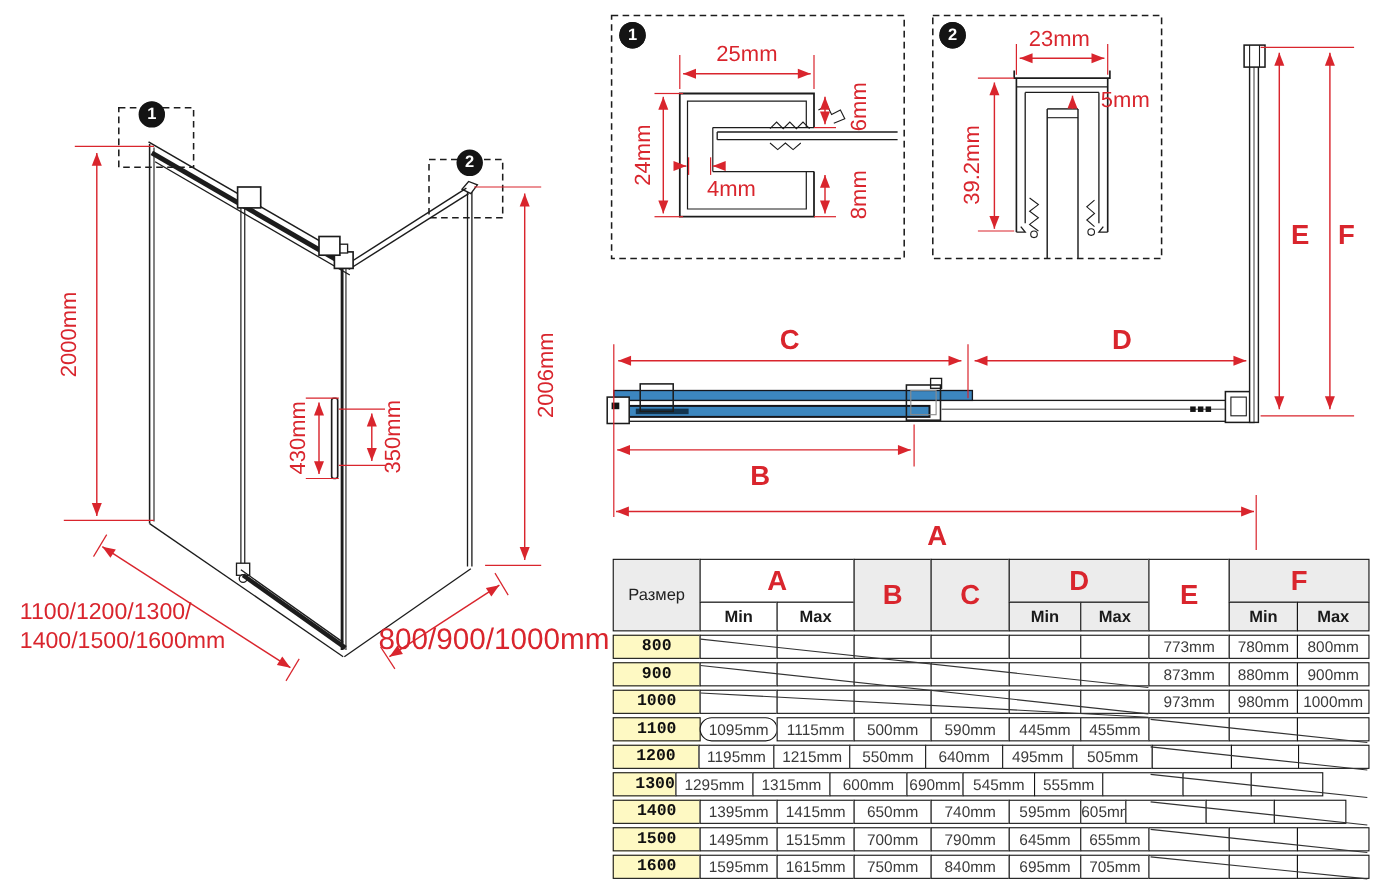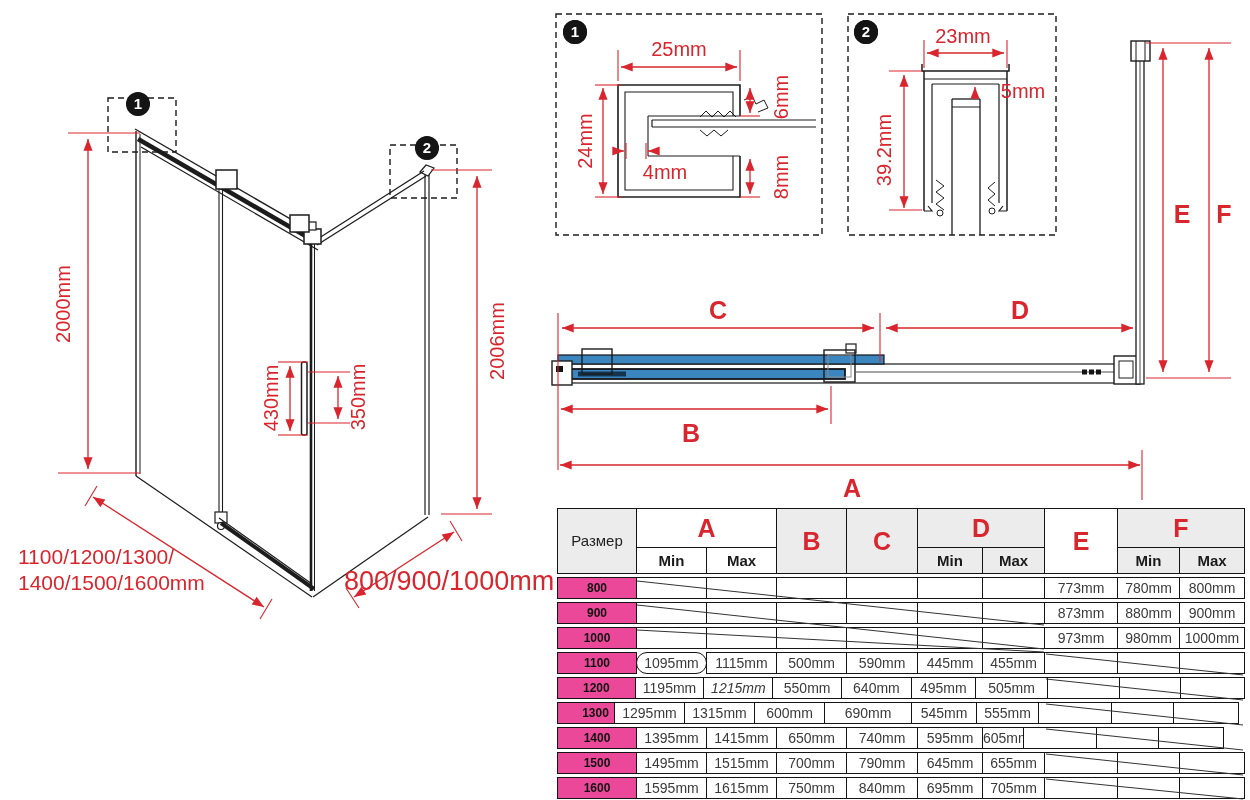--- a/index.html
+++ b/index.html
@@ -17,21 +17,21 @@
   .hwrap{position:relative;height:66px;}
   .hc{position:absolute;box-sizing:border-box;border:1px solid #141414;text-align:center;background:#fff;}
   .hletter{color:#d9252d;font-size:25px;font-weight:bold;}
   .hmm{font-size:15px;font-weight:bold;color:#1a1a1a;line-height:25px;}
   .gray{background:#ececec;}
   .tbody{position:relative;}
   .trow{display:flex;margin-top:3px;height:22px;}
   .tcell{box-sizing:border-box;border:1px solid #141414;margin-left:-1px;height:22px;line-height:20px;
          text-align:center;font-size:14px;color:#3a3a3a;background:#fff;overflow:hidden;}
   .tcell:first-child{margin-left:0;}
-  .tsize{background:#ec4899;font-weight:bold;color:#111;font-size:12px;}
+  .tsize{background:#fef9c3;font-weight:bold;color:#111;font-size:15px;font-family:Liberation Mono, monospace;}
 </style>
 </head>
 <body>
 
 <div id="page">
 
   <svg id="art" width="1250" height="800" viewBox="0 0 1250 800">
     <defs>
       <marker id="ar" viewBox="0 0 10 8" refX="9.5" refY="4" markerWidth="10" markerHeight="8" orient="auto-start-reverse">
         <path d="M0.5,0.5 L9.5,4 L0.5,7.5 Z" fill="#d9252d"></path>
@@ -309,35 +309,35 @@
           <div class="tcell" style="width: 72px;">590mm</div>
           <div class="tcell" style="width: 66px;">445mm</div>
           <div class="tcell" style="width: 63px;">455mm</div>
           <div class="tcell" style="width: 74px;"></div>
           <div class="tcell" style="width: 63px;"></div>
           <div class="tcell" style="width: 66px;"></div>
         </div>
         <div class="trow">
           <div class="tcell tsize" style="width: 80px;">1200</div>
           <div class="tcell" style="width: 71px;">1195mm</div>
-          <div class="tcell" style="width: 71px; font-style: italic;">1215mm</div>
+          <div class="tcell" style="width: 71px;">1215mm</div>
           <div class="tcell" style="width: 71px;">550mm</div>
           <div class="tcell" style="width: 72px;">640mm</div>
           <div class="tcell" style="width: 66px;">495mm</div>
           <div class="tcell" style="width: 75px;">505mm</div>
           <div class="tcell" style="width: 74px;"></div>
           <div class="tcell" style="width: 63px;"></div>
           <div class="tcell" style="width: 66px;"></div>
         </div>
         <div class="trow">
           <div class="tcell tsize" style="width: 58px; padding-left: 19px;">1300</div>
           <div class="tcell" style="width: 71px;">1295mm</div>
           <div class="tcell" style="width: 71px;">1315mm</div>
           <div class="tcell" style="width: 71px;">600mm</div>
-          <div class="tcell" style="width: 88px;">690mm</div>
+          <div class="tcell" style="width: 52px;">690mm</div>
           <div class="tcell" style="width: 66px;">545mm</div>
           <div class="tcell" style="width: 63px;">555mm</div>
           <div class="tcell" style="width: 74px;"></div>
           <div class="tcell" style="width: 63px;"></div>
           <div class="tcell" style="width: 66px;"></div>
         </div>
         <div class="trow">
           <div class="tcell tsize" style="width: 80px;">1400</div>
           <div class="tcell" style="width: 71px;">1395mm</div>
           <div class="tcell" style="width: 71px;">1415mm</div>

